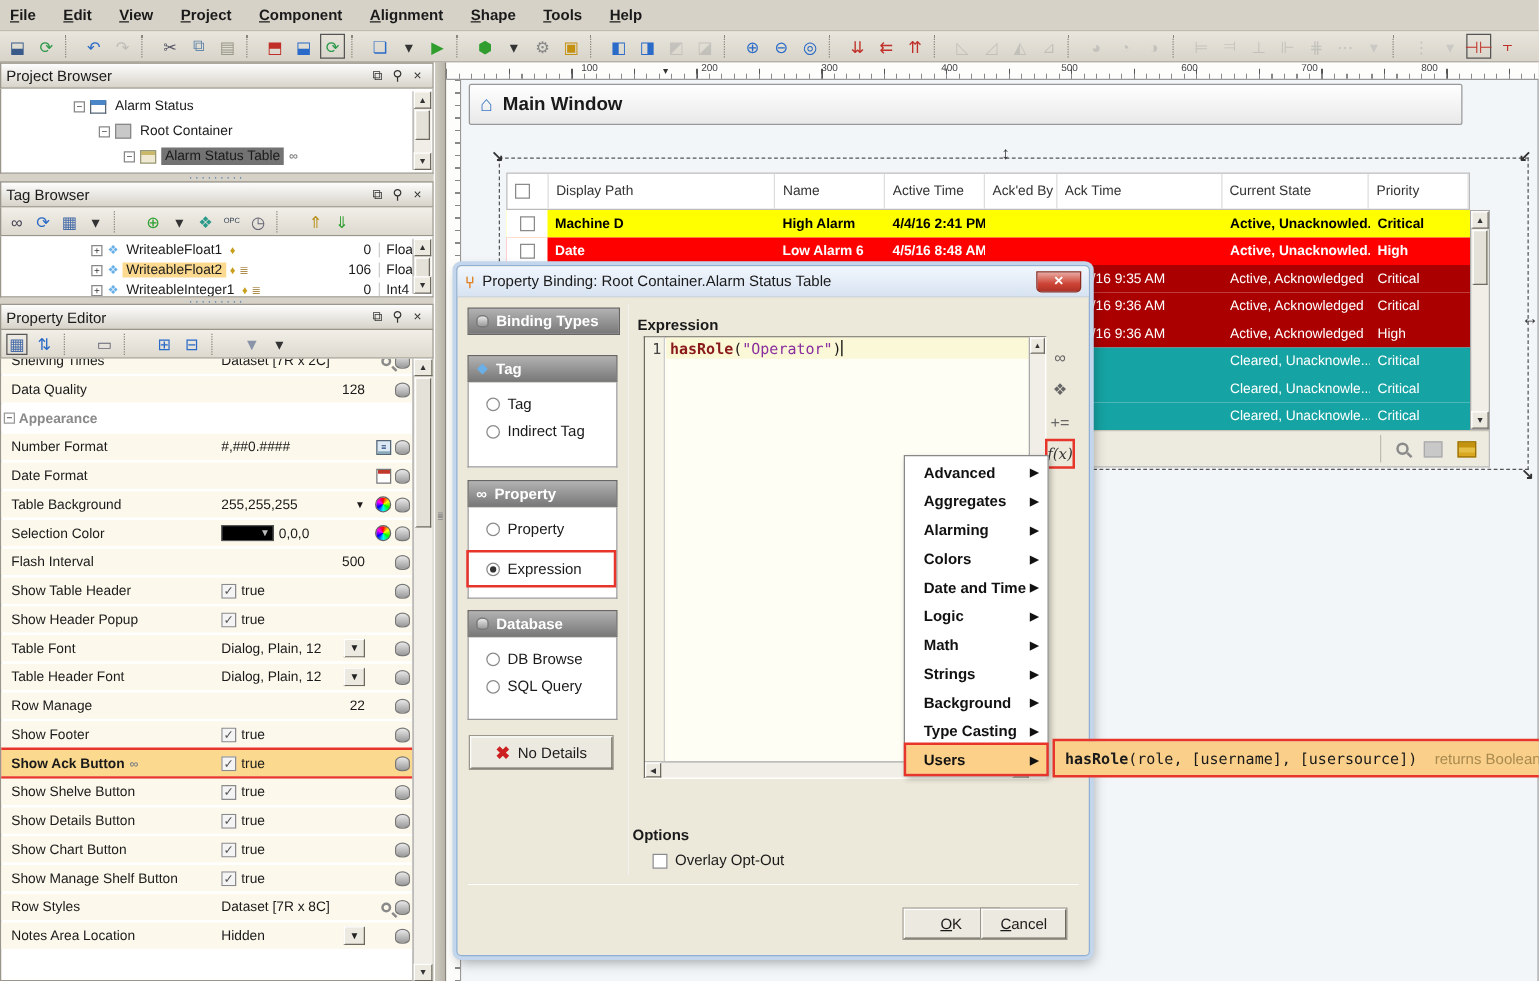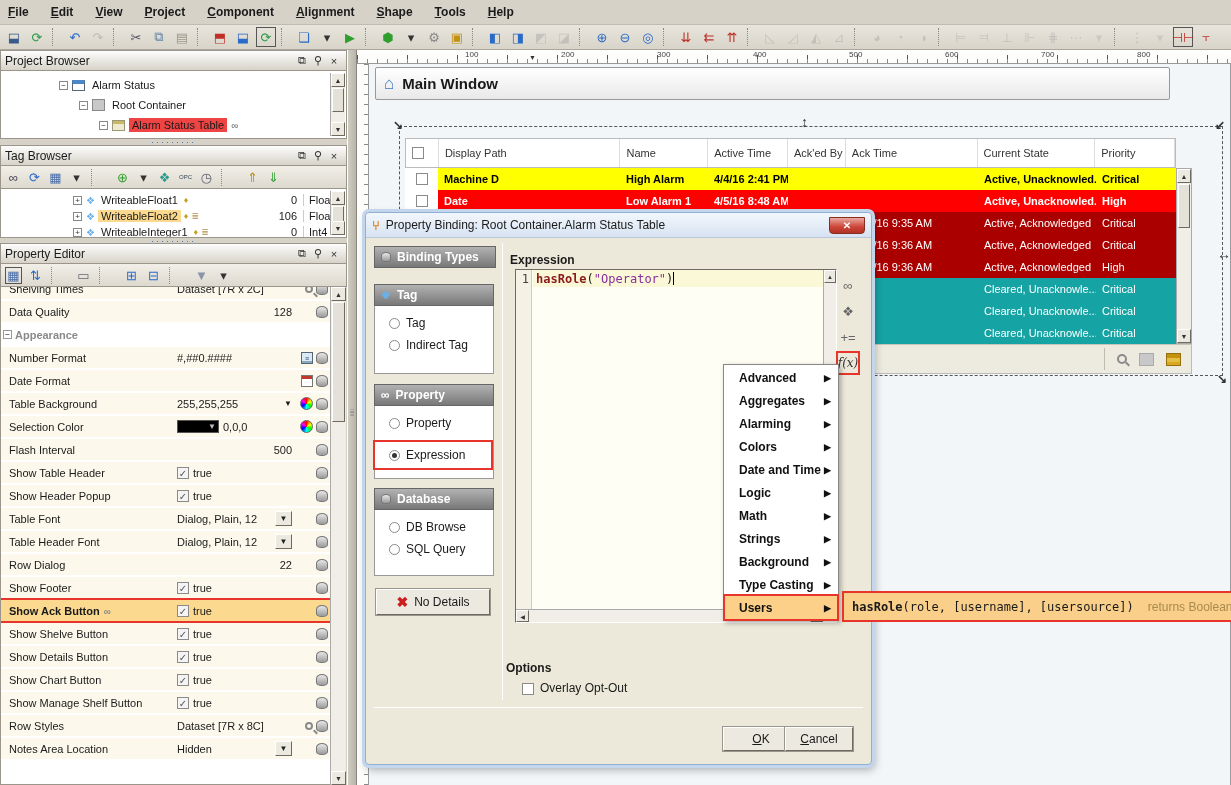--- a/index.html
+++ b/index.html
@@ -34,21 +34,21 @@
   .sbth{margin:1px;height:24px;background:#e4e1d8;border:1px solid;border-color:#fff #6e6a60 #6e6a60 #fff;}
   
   .tree{position:absolute;inset:0;background:#fff;border:1px solid #9a968c;border-top:none;overflow:hidden;}
   .titem{display:flex;align-items:center;height:20px;white-space:nowrap;}
   .texp{width:9px;height:9px;border:1px solid #888;background:#fff;font-size:8px;line-height:7px;text-align:center;color:#333;margin-right:4px;flex:none;}
   .tico{width:13px;height:11px;margin-right:4px;flex:none;}
   .ico-window{border:1px solid #567;background:#fff;border-top:4px solid #4a86c8;}
   .ico-container{background:#c8c8c8;border:1px solid #888;height:12px;}
   .ico-table{background:#efe9d2;border:1px solid #997;box-shadow:inset 0 3px 0 #c8b868;}
   .tlabel{padding:1px 3px;}
-  .tlabel.sel{background:#ef4444;}
+  .tlabel.sel{background:#737373;}
   .linkg{color:#8a8a8a;font-weight:bold;font-size:10px;margin-left:4px;}
   
   .tagrow{display:flex;align-items:center;height:16px;white-space:nowrap;}
   .tagname{padding:0 3px;}
   .tagname.sel{background:#fbd98f;}
   .tagval{margin-left:auto;width:52px;text-align:right;padding-right:6px;border-right:1px solid #ccc;}
   .tagtype{width:42px;padding-left:5px;}
   .gly{display:inline-block;}
   
   .prow{display:flex;align-items:center;height:21px;margin-bottom:2px;background:#fcf9ec;padding:0 2px 0 8px;position:relative;}
@@ -508,21 +508,21 @@
               <span class="ddbtn b3 hid ishow">▼</span>
             </span>
             <span class="picons">
 
               <span class="cyl hid ishow"></span>
             </span>
           </div>
 
           <div class="prow">
 
-            <span class="plabel"><span>Row Dialog</span></span>
+            <span class="plabel"><span>Row Manage</span></span>
             <span class="pval">
 
               <span class="vtxt num">22</span>
 
             </span>
             <span class="picons">
 
               <span class="cyl hid ishow"></span>
             </span>
           </div>
@@ -731,21 +731,21 @@
             <span class="ac" style="width:132px;"></span>
             <span class="ac" style="width:118px;">Active, Unacknowled...</span>
             <span class="ac" style="width:80px;">Critical</span>
           </div>
 
           <div class="arow bold" style="background: rgb(254, 0, 0); color: rgb(255, 255, 255);">
             <span class="ac ck" style="width:33px;">
               <span class="cbox" style="margin:0;"></span>
             </span>
             <span class="ac" style="width:182px;">Date</span>
-            <span class="ac" style="width:88px;">Low Alarm 1</span>
+            <span class="ac" style="width:88px;">Low Alarm 6</span>
             <span class="ac" style="width:80px;">4/5/16 8:48 AM</span>
             <span class="ac" style="width:58px;"></span>
             <span class="ac" style="width:132px;"></span>
             <span class="ac" style="width:118px;">Active, Unacknowled...</span>
             <span class="ac" style="width:80px;">High</span>
           </div>
 
           <div class="arow" style="background: rgb(171, 0, 0); color: rgb(255, 255, 255);">
             <span class="ac ck" style="width:33px;">
               <span class="cbox" style="margin:0;"></span>

